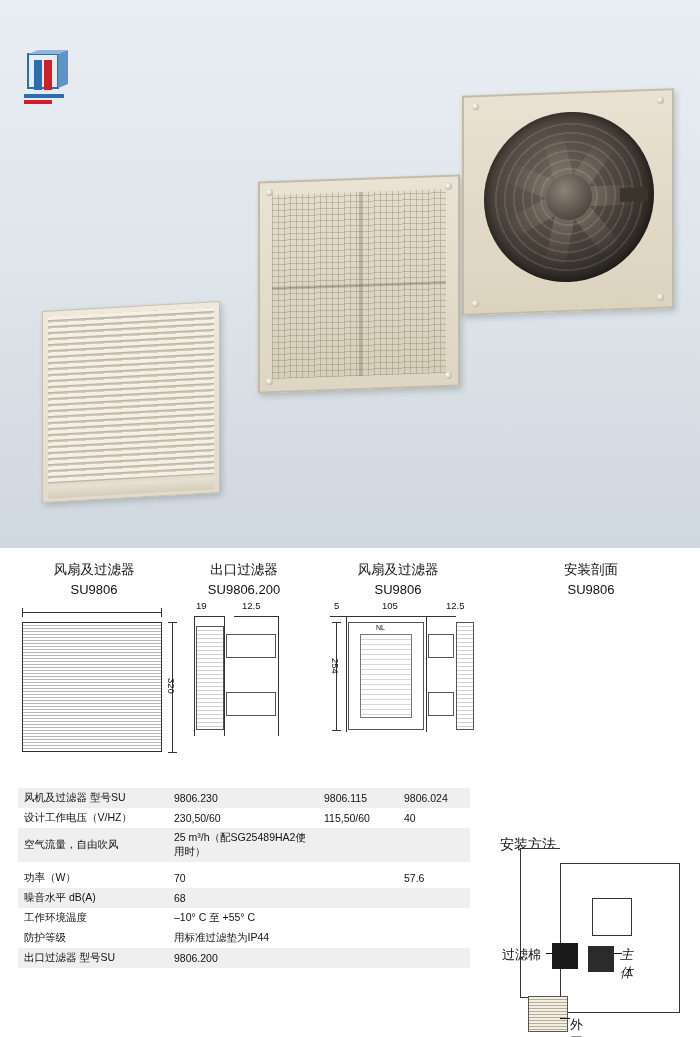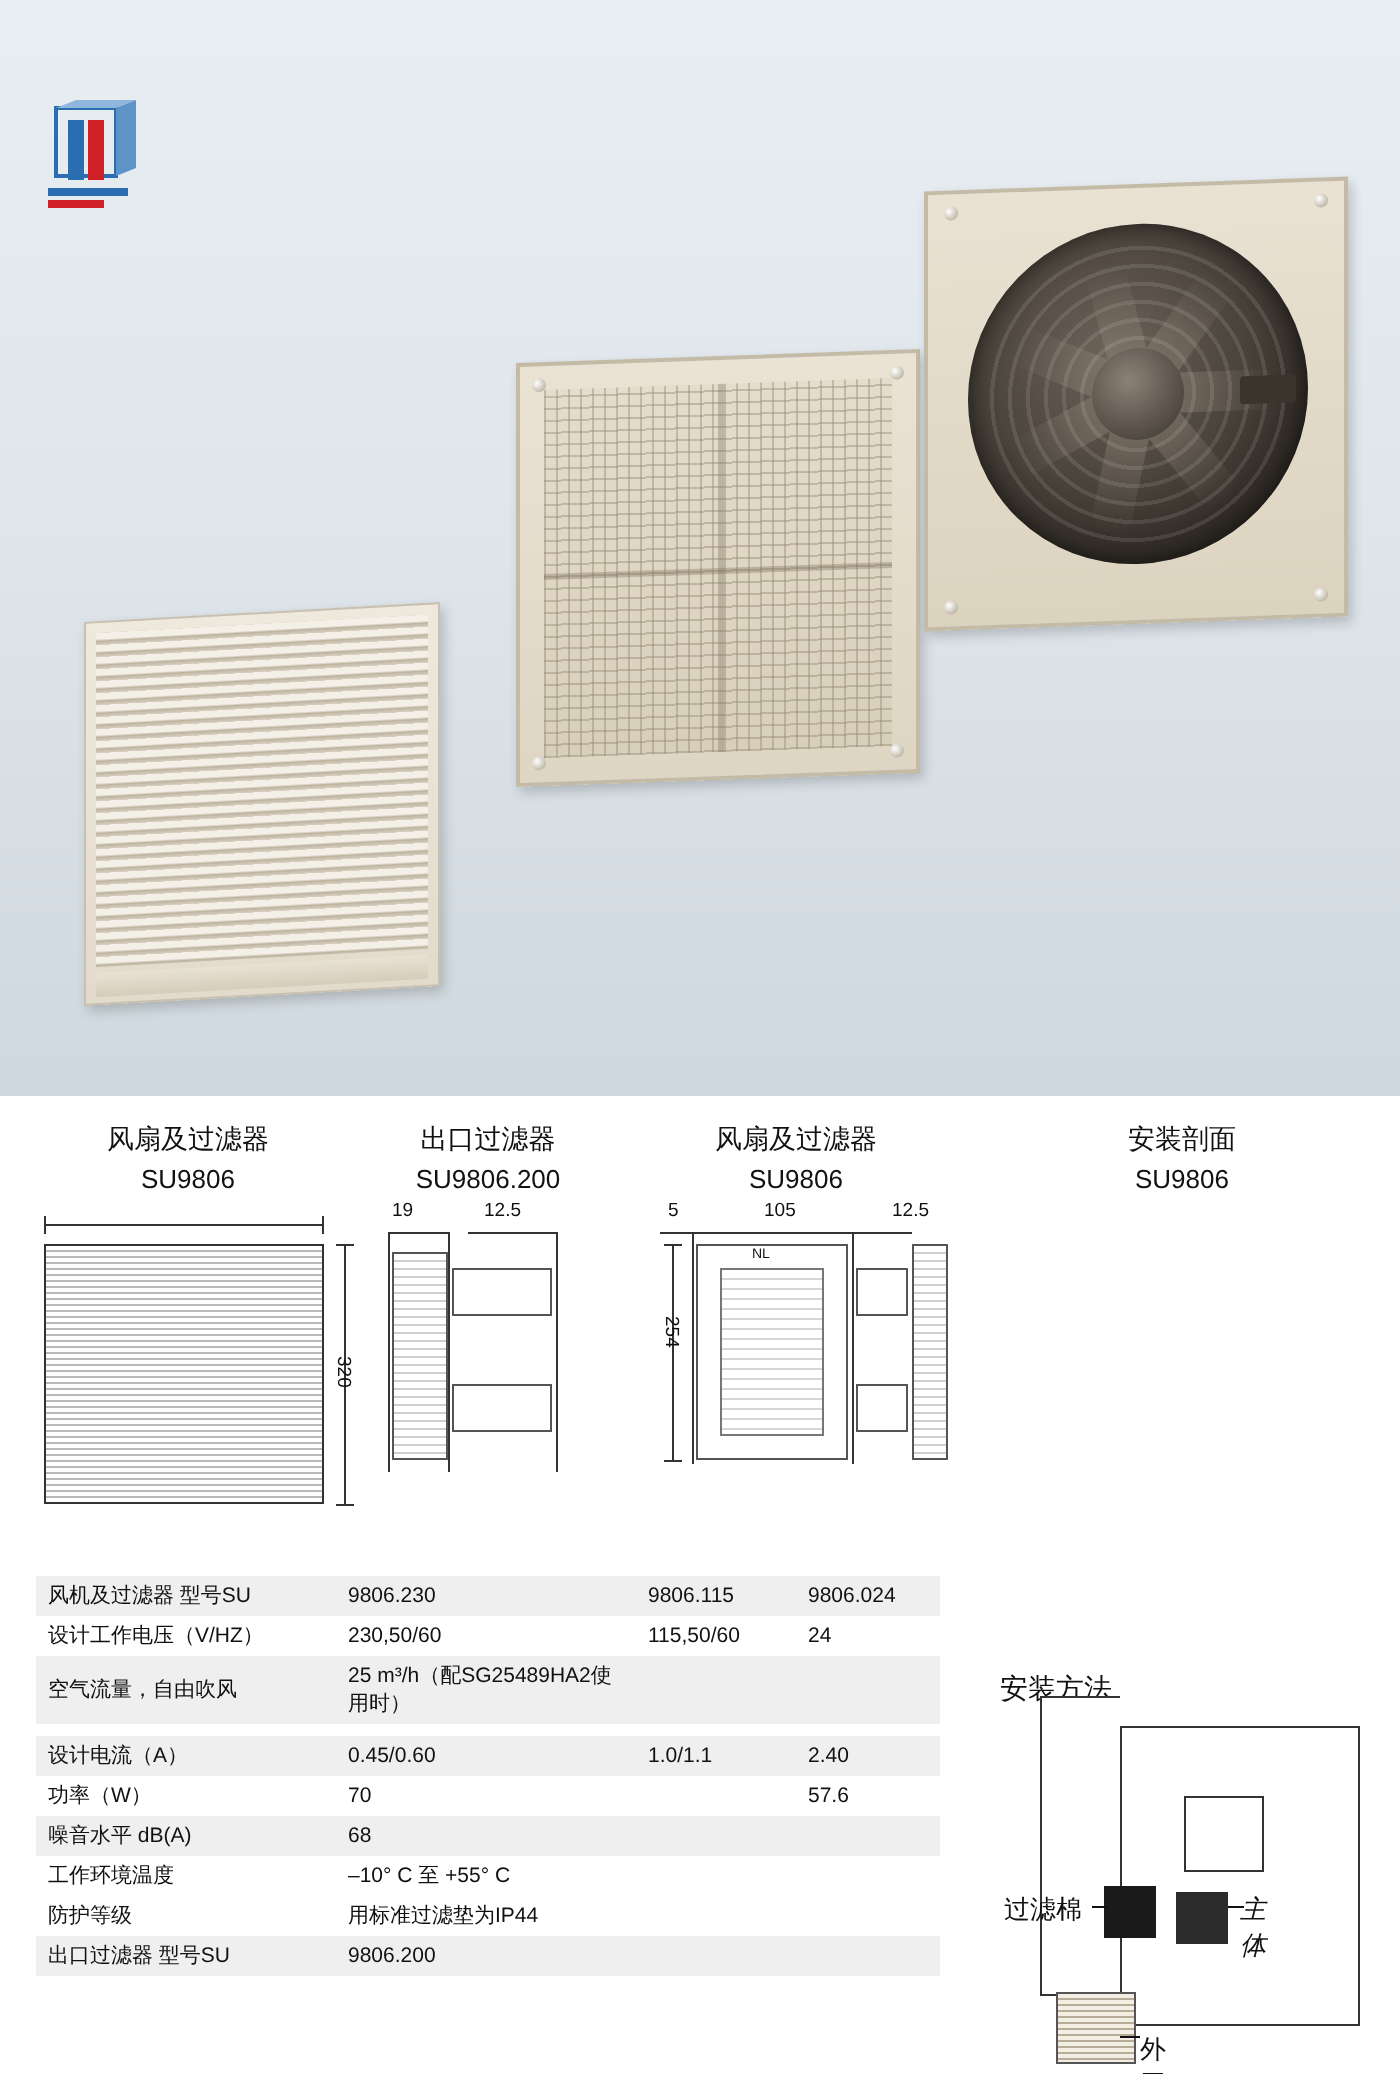--- a/index.html
+++ b/index.html
@@ -277,39 +277,33 @@
         <tr class="alt">
           <td class="c-label">风机及过滤器  型号SU</td>
           <td class="c-v1">9806.230</td>
           <td class="c-v2">9806.115</td>
           <td class="c-v3">9806.024</td>
         </tr>
         <tr class="">
           <td class="c-label">设计工作电压（V/HZ）</td>
           <td class="c-v1">230,50/60</td>
           <td class="c-v2">115,50/60</td>
-          <td class="c-v3">24</td>
+          <td class="c-v3">40</td>
         </tr>
         <tr class="alt">
           <td class="c-label">空气流量，自由吹风</td>
           <td class="c-v1">25  m³/h（配SG25489HA2使用时）</td>
           <td class="c-v2"></td>
           <td class="c-v3"></td>
         </tr>
         <tr class="">
           <td class="c-label"></td>
           <td class="c-v1"></td>
           <td class="c-v2"></td>
           <td class="c-v3"></td>
-        </tr>
-        <tr class="alt">
-          <td class="c-label">设计电流（A）</td>
-          <td class="c-v1">0.45/0.60</td>
-          <td class="c-v2">1.0/1.1</td>
-          <td class="c-v3">2.40</td>
         </tr>
         <tr class="">
           <td class="c-label">功率（W）</td>
           <td class="c-v1">70</td>
           <td class="c-v2"></td>
           <td class="c-v3">57.6</td>
         </tr>
         <tr class="alt">
           <td class="c-label">噪音水平 dB(A)</td>
           <td class="c-v1">68</td>

